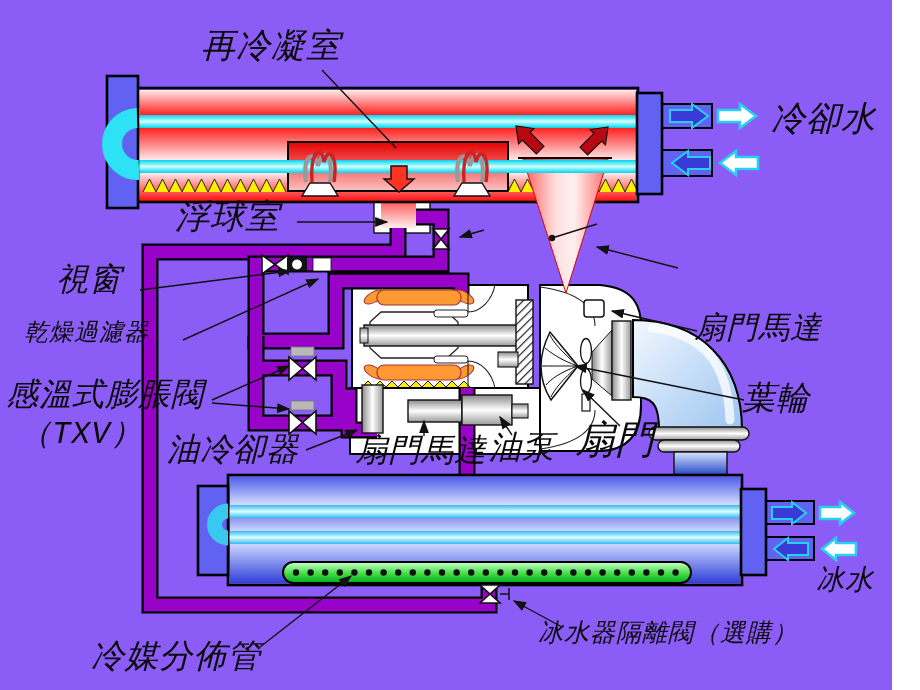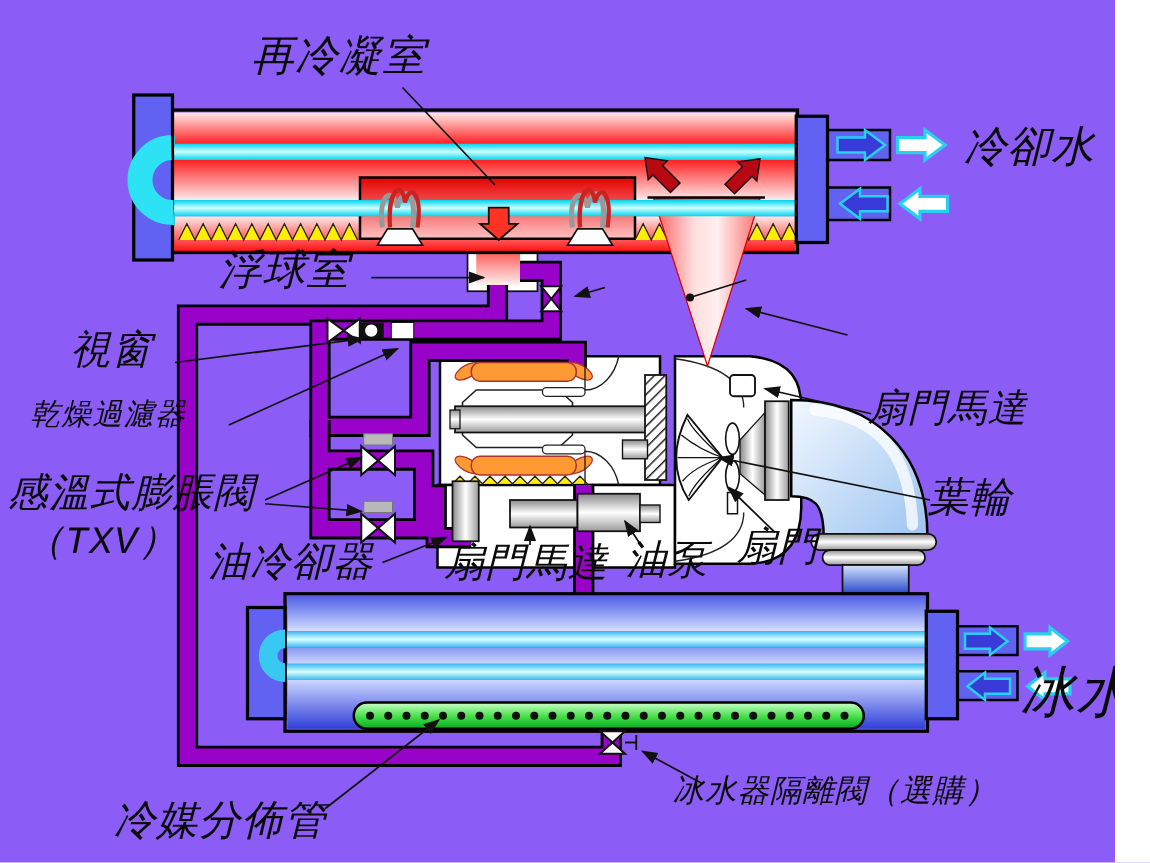--- a/index.html
+++ b/index.html
@@ -331,21 +331,21 @@
 <div id="labels">
       <div class="dlabel" style="left: 201px; top: 31px; font-size: 34px;">再冷凝室</div>
       <div class="dlabel" style="left: 771px; top: 104px; font-size: 34px;">冷卻水</div>
       <div class="dlabel" style="left: 175px; top: 202px; font-size: 34px;">浮球室</div>
       <div class="dlabel" style="left: 56px; top: 266px; font-size: 32px;">視窗</div>
       <div class="dlabel" style="left: 8px; top: 322px; font-size: 24px; margin-left: 16px;">乾燥過濾器</div>
       <div class="dlabel" style="left: 20px; top: 419px; font-size: 31px;">（TXV）</div>
       <div class="dlabel" style="left: 6px; top: 381px; font-size: 32px;">感溫式膨脹閥</div>
       <div class="dlabel" style="left: 167px; top: 436px; font-size: 32px; text-align: right;">油冷卻器</div>
       <div class="dlabel" style="left: 355px; top: 437px; font-size: 32px;">扇門馬達</div>
-      <div class="dlabel" style="left: 489px; top: 434px; font-size: 32px; margin-left: 12px;">油泵</div>
-      <div class="dlabel" style="left: 589px; top: 424px; font-size: 32px;">扇門</div>
+      <div class="dlabel" style="left: 489px; top: 434px; font-size: 32px;">油泵</div>
+      <div class="dlabel" style="left: 575px; top: 424px; font-size: 39px;">扇門</div>
       <div class="dlabel" style="left: 742px; top: 384px; font-size: 33px;">葉輪</div>
       <div class="dlabel" style="left: 694px; top: 314px; font-size: 31px;">扇門馬達</div>
-      <div class="dlabel" style="left: 816px; top: 536px; font-size: 44px;">冰水</div>
+      <div class="dlabel" style="left: 816px; top: 568px; font-size: 28px;">冰水</div>
       <div class="dlabel" style="left: 538px; top: 622px; font-size: 25px;">冰水器隔離閥（選購）</div>
       <div class="dlabel" style="left: 91px; top: 642px; font-size: 33px;">冷媒分佈管</div>
     </div>
 </div>
 
 </body></html>

